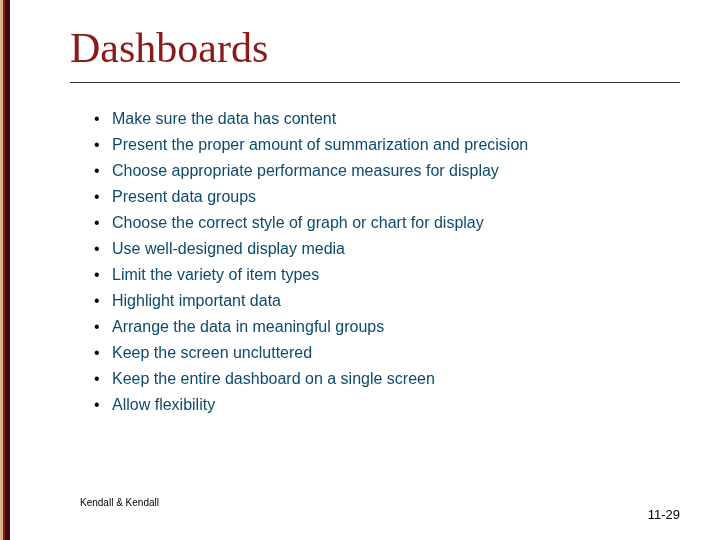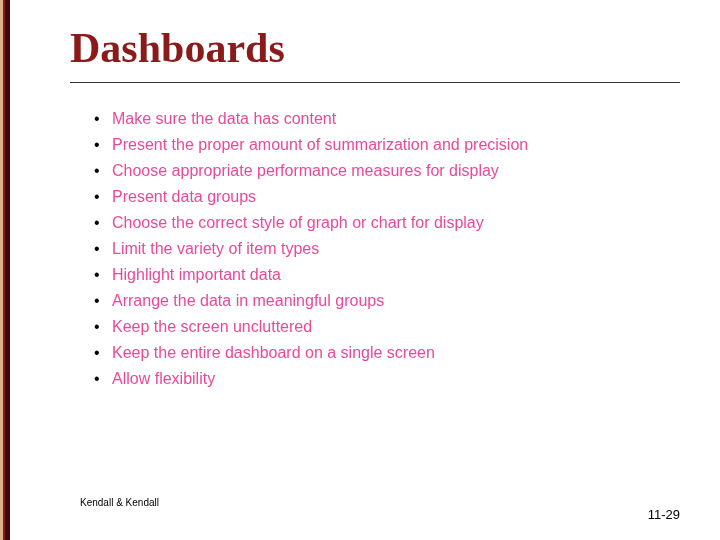--- a/index.html
+++ b/index.html
@@ -23,39 +23,39 @@
       position: absolute;
       left: 10px;
       top: 0;
       width: 710px;
       height: 540px;
       padding: 24px 40px 20px 60px;
     }
     .title {
       font-family: Georgia, 'Times New Roman', serif;
       font-size: 42px;
-      font-weight: bold;
+      font-weight: normal;
       color: #8b1a1a;
       margin-bottom: 10px;
     }
     .hr {
       border: none;
       border-top: 1px solid #333;
       margin: 8px 0 24px 0;
       width: 100%;
     }
     .bullets {
       list-style: none;
       padding-left: 24px;
     }
     .bullets li {
       position: relative;
       font-size: 16px;
       line-height: 1.5;
-      color: #ec4899;
+      color: #0c4a6e;
       padding-left: 18px;
       margin-bottom: 2px;
     }
     .bullets li::before {
       content: "•";
       position: absolute;
       left: 0;
       top: 0;
       color: #000;
       font-size: 16px;
@@ -82,20 +82,21 @@
 
 <div class="slide">
   <h1 class="title">Dashboards</h1>
   <hr class="hr">
   <ul class="bullets">
     <li>Make sure the data has content</li>
     <li>Present the proper amount of summarization and precision</li>
     <li>Choose appropriate performance measures for display</li>
     <li>Present data groups</li>
     <li>Choose the correct style of graph or chart for display</li>
+    <li>Use well-designed display media</li>
     <li>Limit the variety of item types</li>
     <li>Highlight important data</li>
     <li>Arrange the data in meaningful groups</li>
     <li>Keep the screen uncluttered</li>
     <li>Keep the entire dashboard on a single screen</li>
     <li>Allow flexibility</li>
   </ul>
   <div class="footer-left">Kendall &amp; Kendall</div>
   <div class="footer-right">11-29</div>
 </div>

